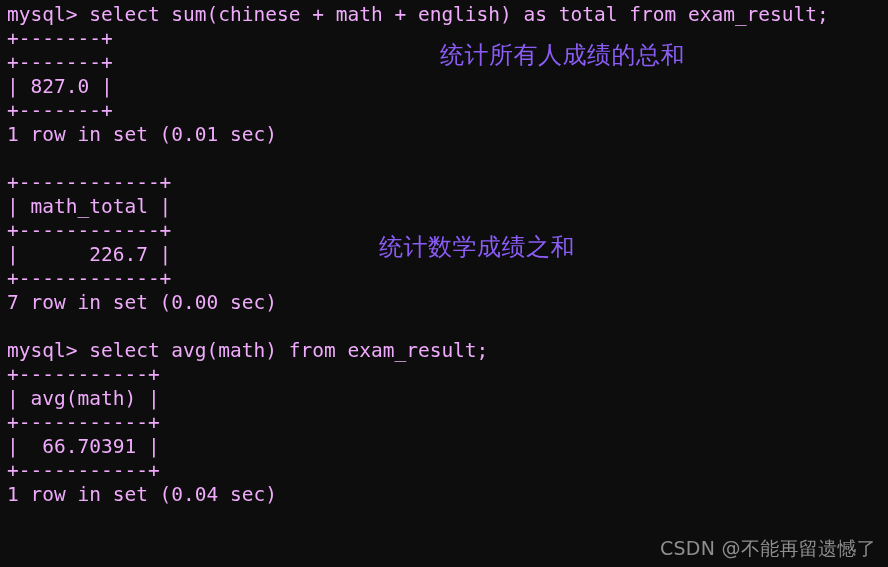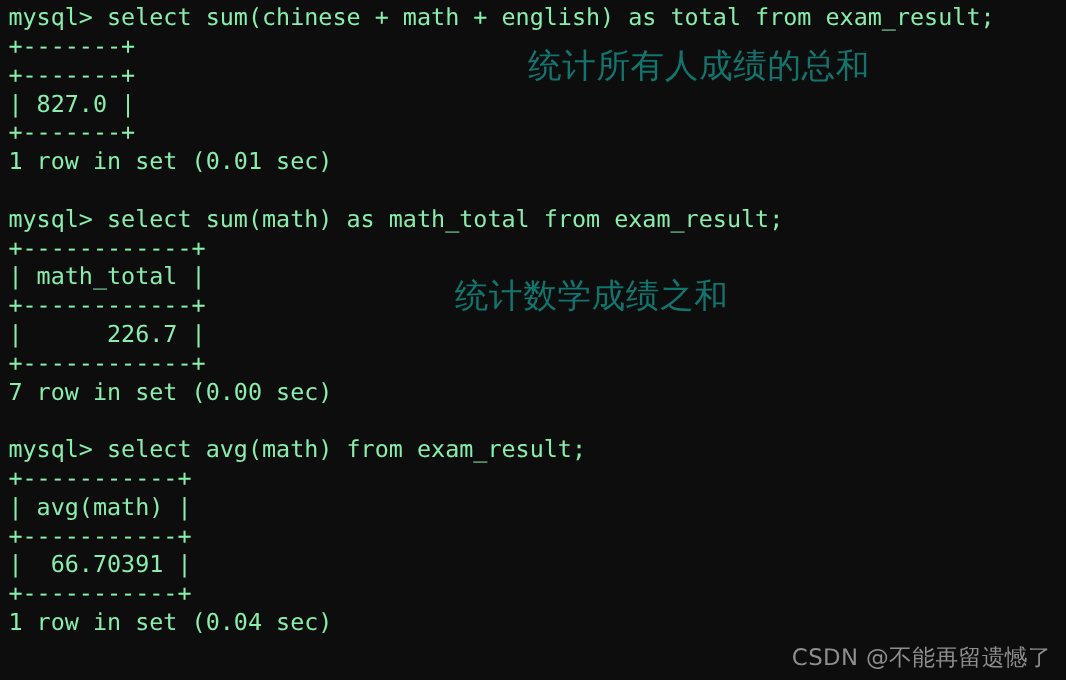--- a/index.html
+++ b/index.html
@@ -24,33 +24,33 @@
     position: absolute;
     top: 3px;
     left: 7px;
     width: 881px;
   }
   .line {
     font-family: "DejaVu Sans Mono", "Liberation Mono", monospace;
     font-size: 19.5px;
     line-height: 24px;
     height: 24px;
-    color: #86efac;
+    color: #f0abfc;
     white-space: pre;
     letter-spacing: 0px;
     font-weight: 400;
   }
   .line.blank {
     height: 24px;
   }
   .annotation {
     position: absolute;
     font-family: "DejaVu Sans", "Liberation Sans", sans-serif;
-    color: #0f766e;
-    font-size: 28px;
+    color: #8b5cf6;
+    font-size: 24px;
     line-height: 30px;
     white-space: nowrap;
     font-weight: 400;
     letter-spacing: 0.5px;
   }
   #annot-0 { left: 440px; top: 40px; }
   #annot-1 { left: 379px; top: 232px; }
   #annot-2 { left: 331px; top: 424px; }
   #watermark {
     position: absolute;
@@ -71,21 +71,20 @@
 <div id="terminal">
 
   <div id="console">
     <div class="line">mysql&gt; select sum(chinese + math + english) as total from exam_result;</div>
     <div class="line">+-------+</div>
     <div class="line">+-------+</div>
     <div class="line">| 827.0 |</div>
     <div class="line">+-------+</div>
     <div class="line">1 row in set (0.01 sec)</div>
     <div class="line blank"></div>
-    <div class="line">mysql&gt; select sum(math) as math_total from exam_result;</div>
     <div class="line">+------------+</div>
     <div class="line">| math_total |</div>
     <div class="line">+------------+</div>
     <div class="line">|      226.7 |</div>
     <div class="line">+------------+</div>
     <div class="line">7 row in set (0.00 sec)</div>
     <div class="line blank"></div>
     <div class="line">mysql&gt; select avg(math) from exam_result;</div>
     <div class="line">+-----------+</div>
     <div class="line">| avg(math) |</div>

